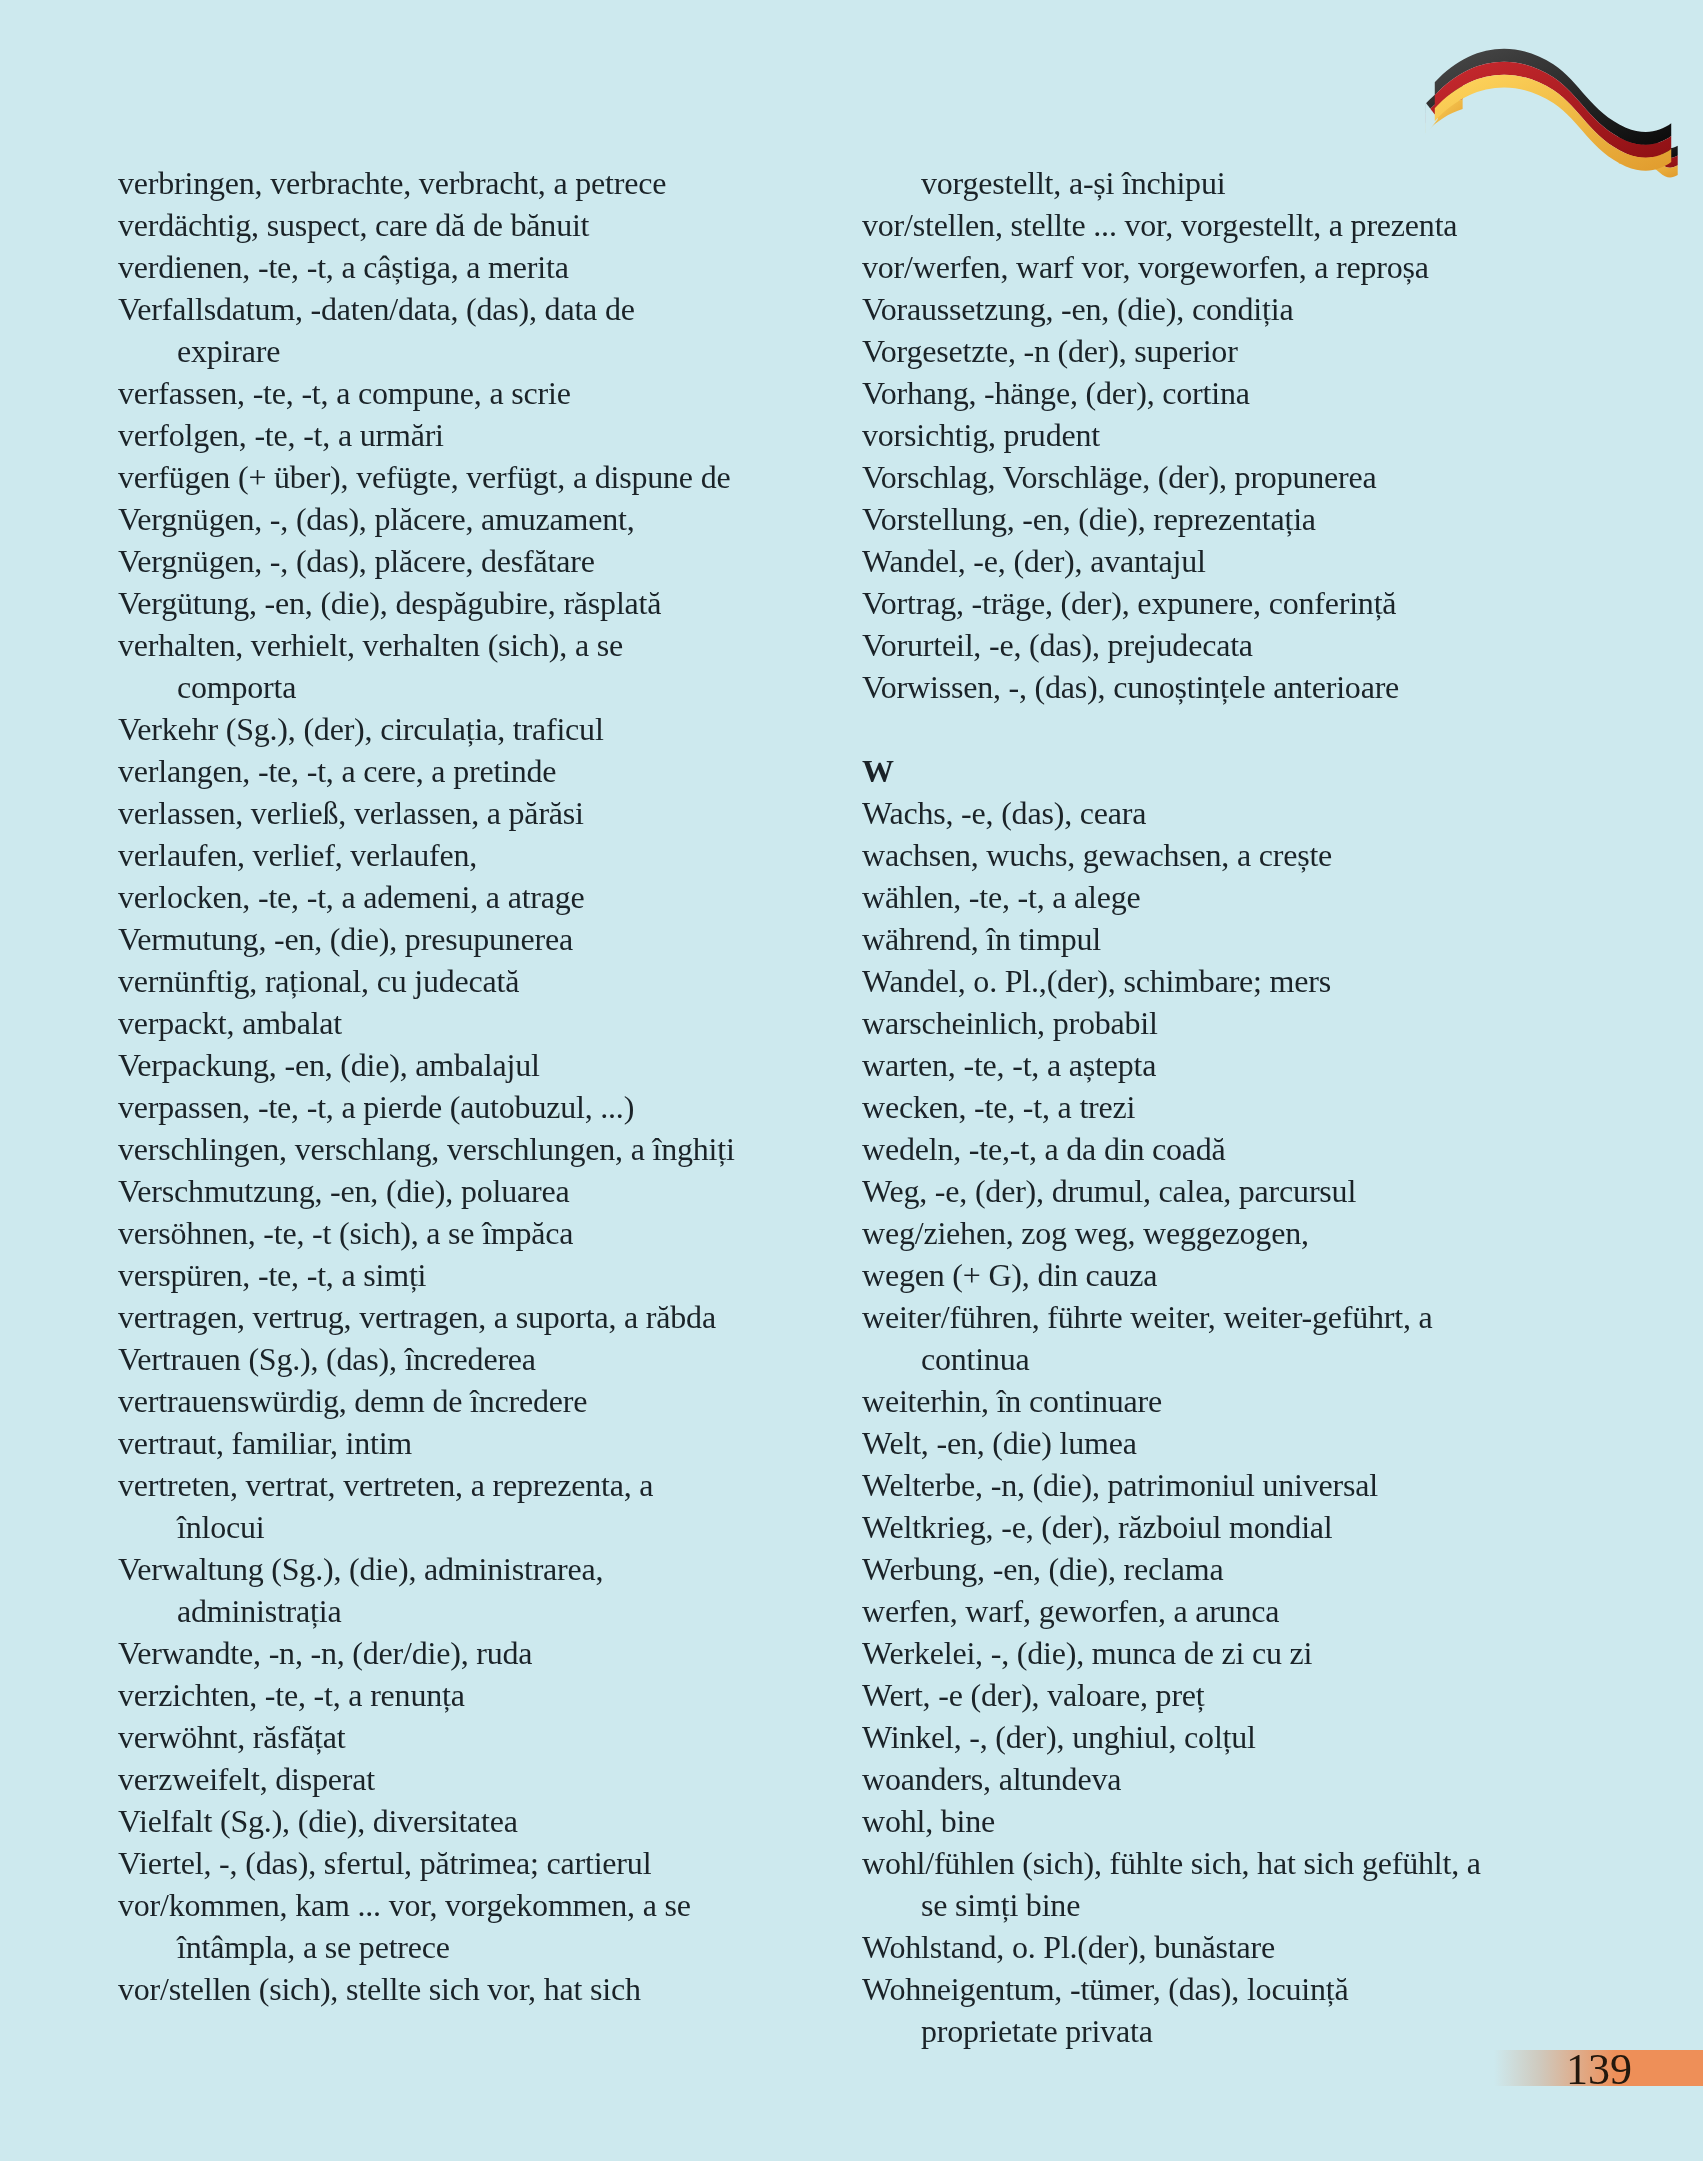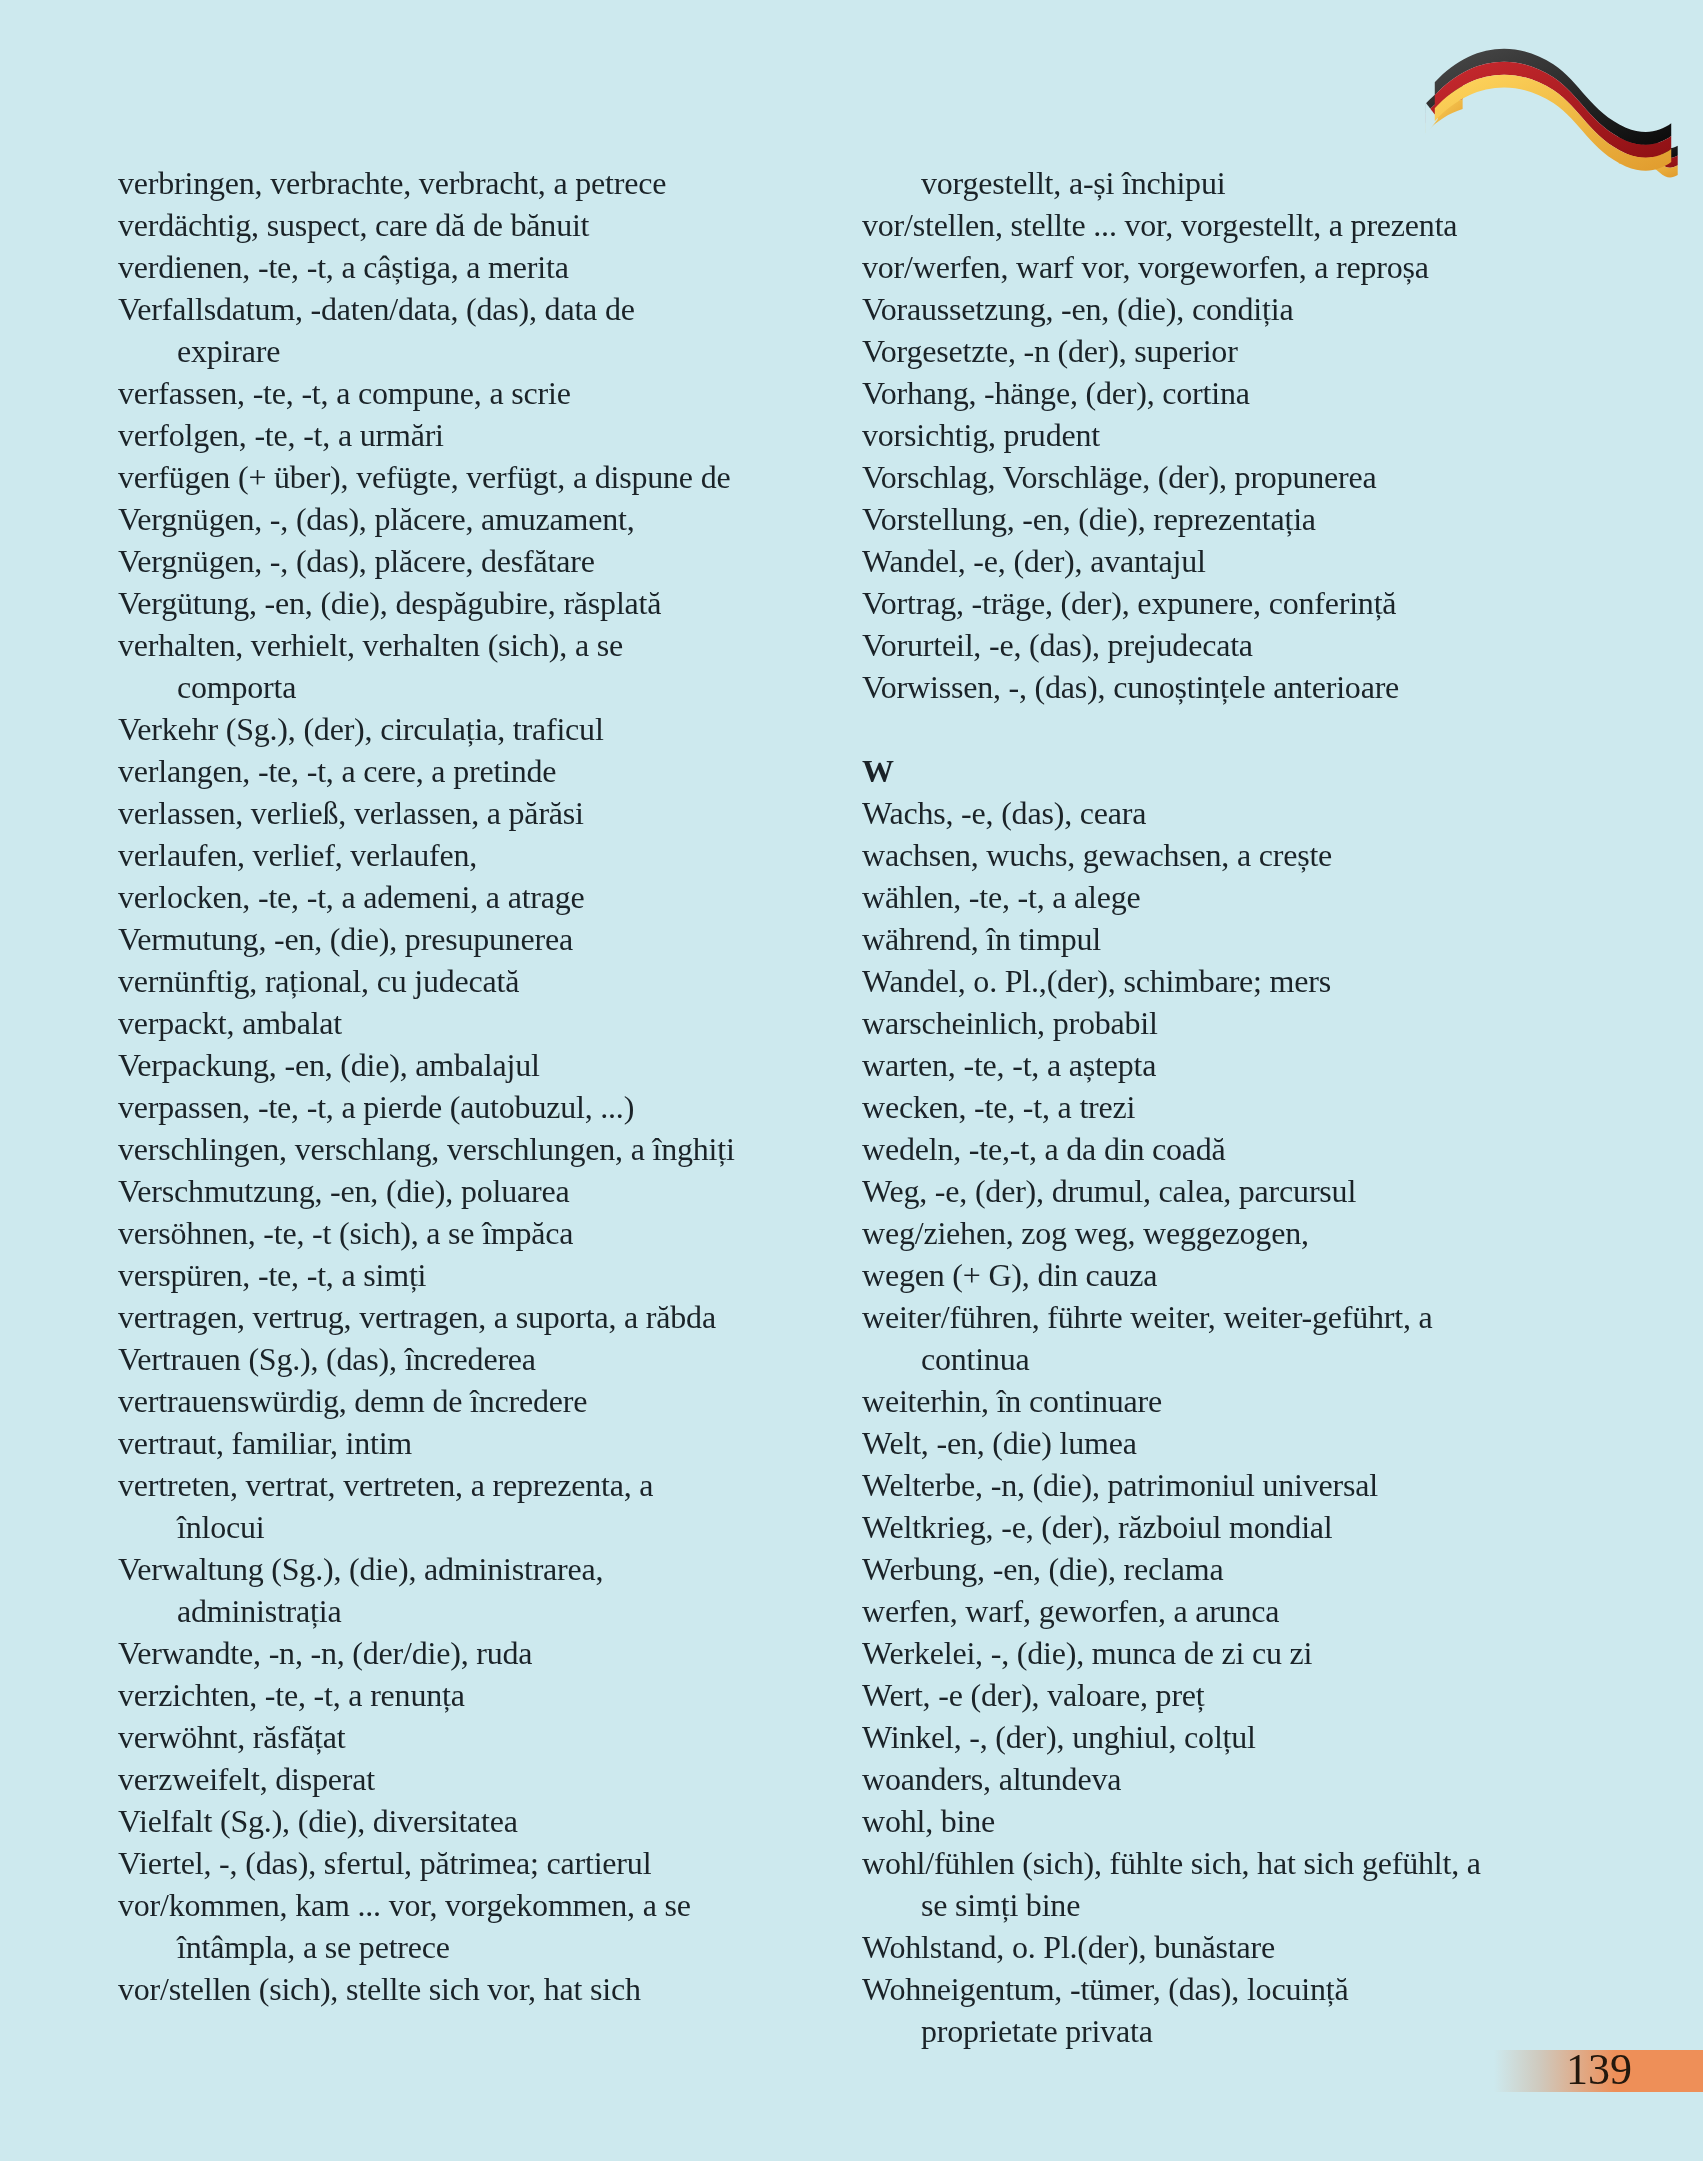--- a/index.html
+++ b/index.html
@@ -21,21 +21,21 @@
   }
   .line.indent{padding-left:59px;}
   .line.heading{font-weight:bold;}
   .line.blank{height:42px;}
   #flag-ribbon{
     position:absolute;left:1413px;top:37px;
     width:280px;height:149px;
   }
   #page-number-bar{
     position:absolute;left:1494px;top:2050px;
-    width:210px;height:42px;
+    width:210px;height:36px;
     background:linear-gradient(90deg,
       rgba(205,233,238,0) 0%,
       #cfc9bd 22%,
       #ee8f58 58%,
       #ee8f58 100%);
   }
   #page-number{
     position:absolute;left:0;top:-2.8px;width:100%;
     text-align:center;
     font-size:44px;line-height:45px;

